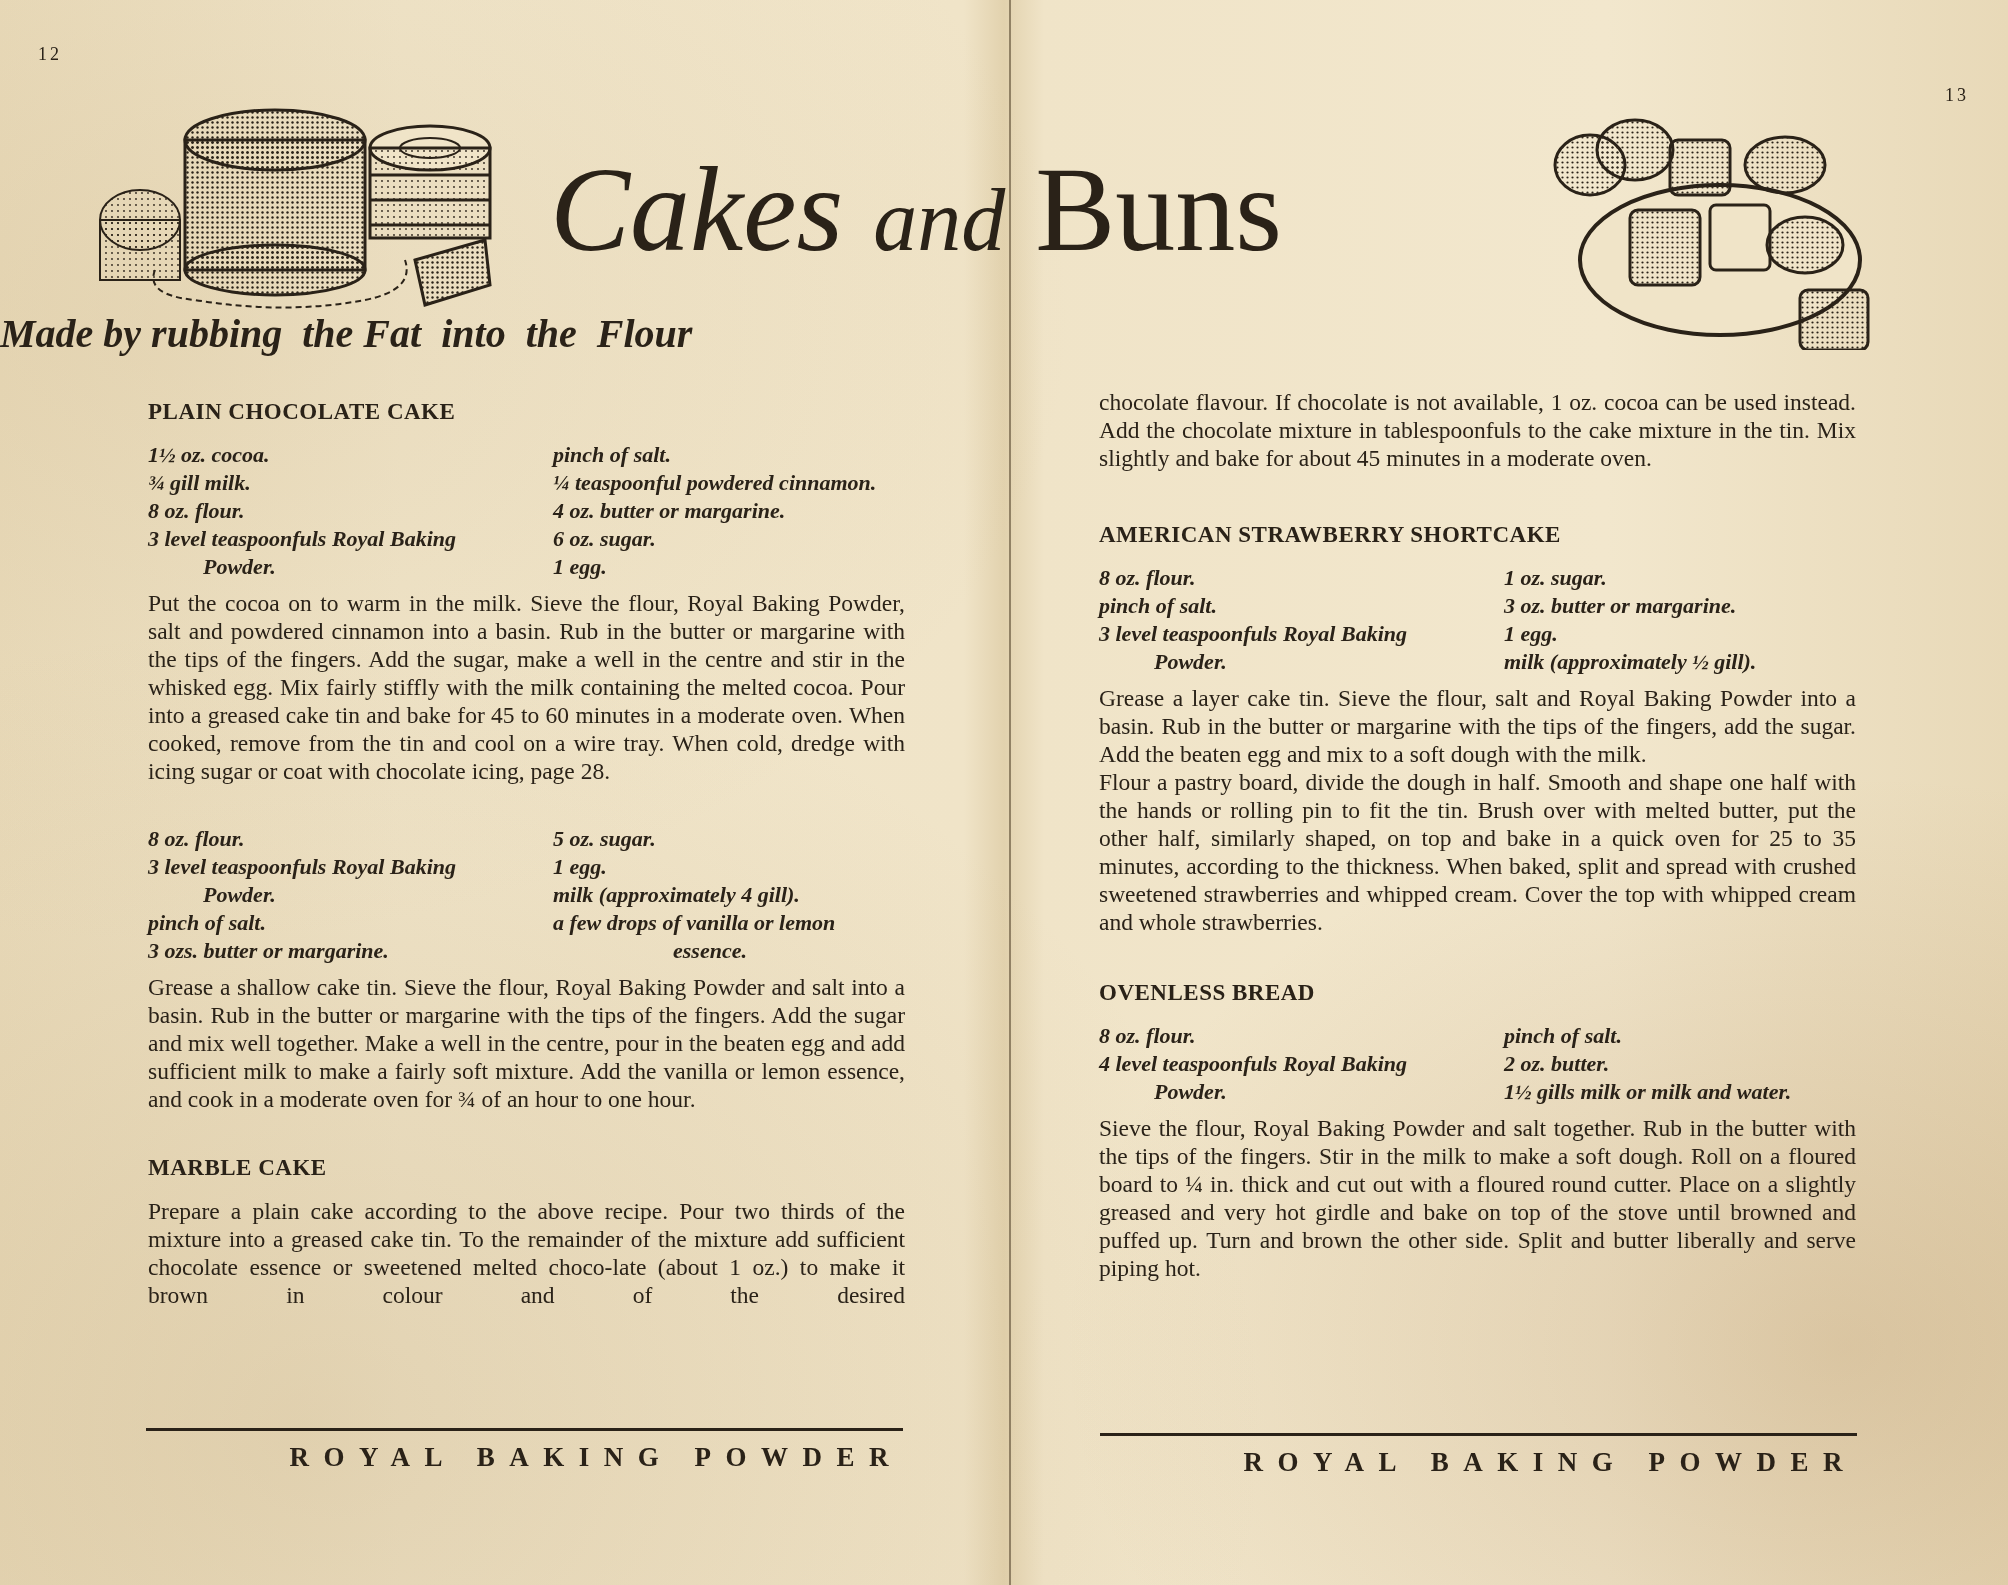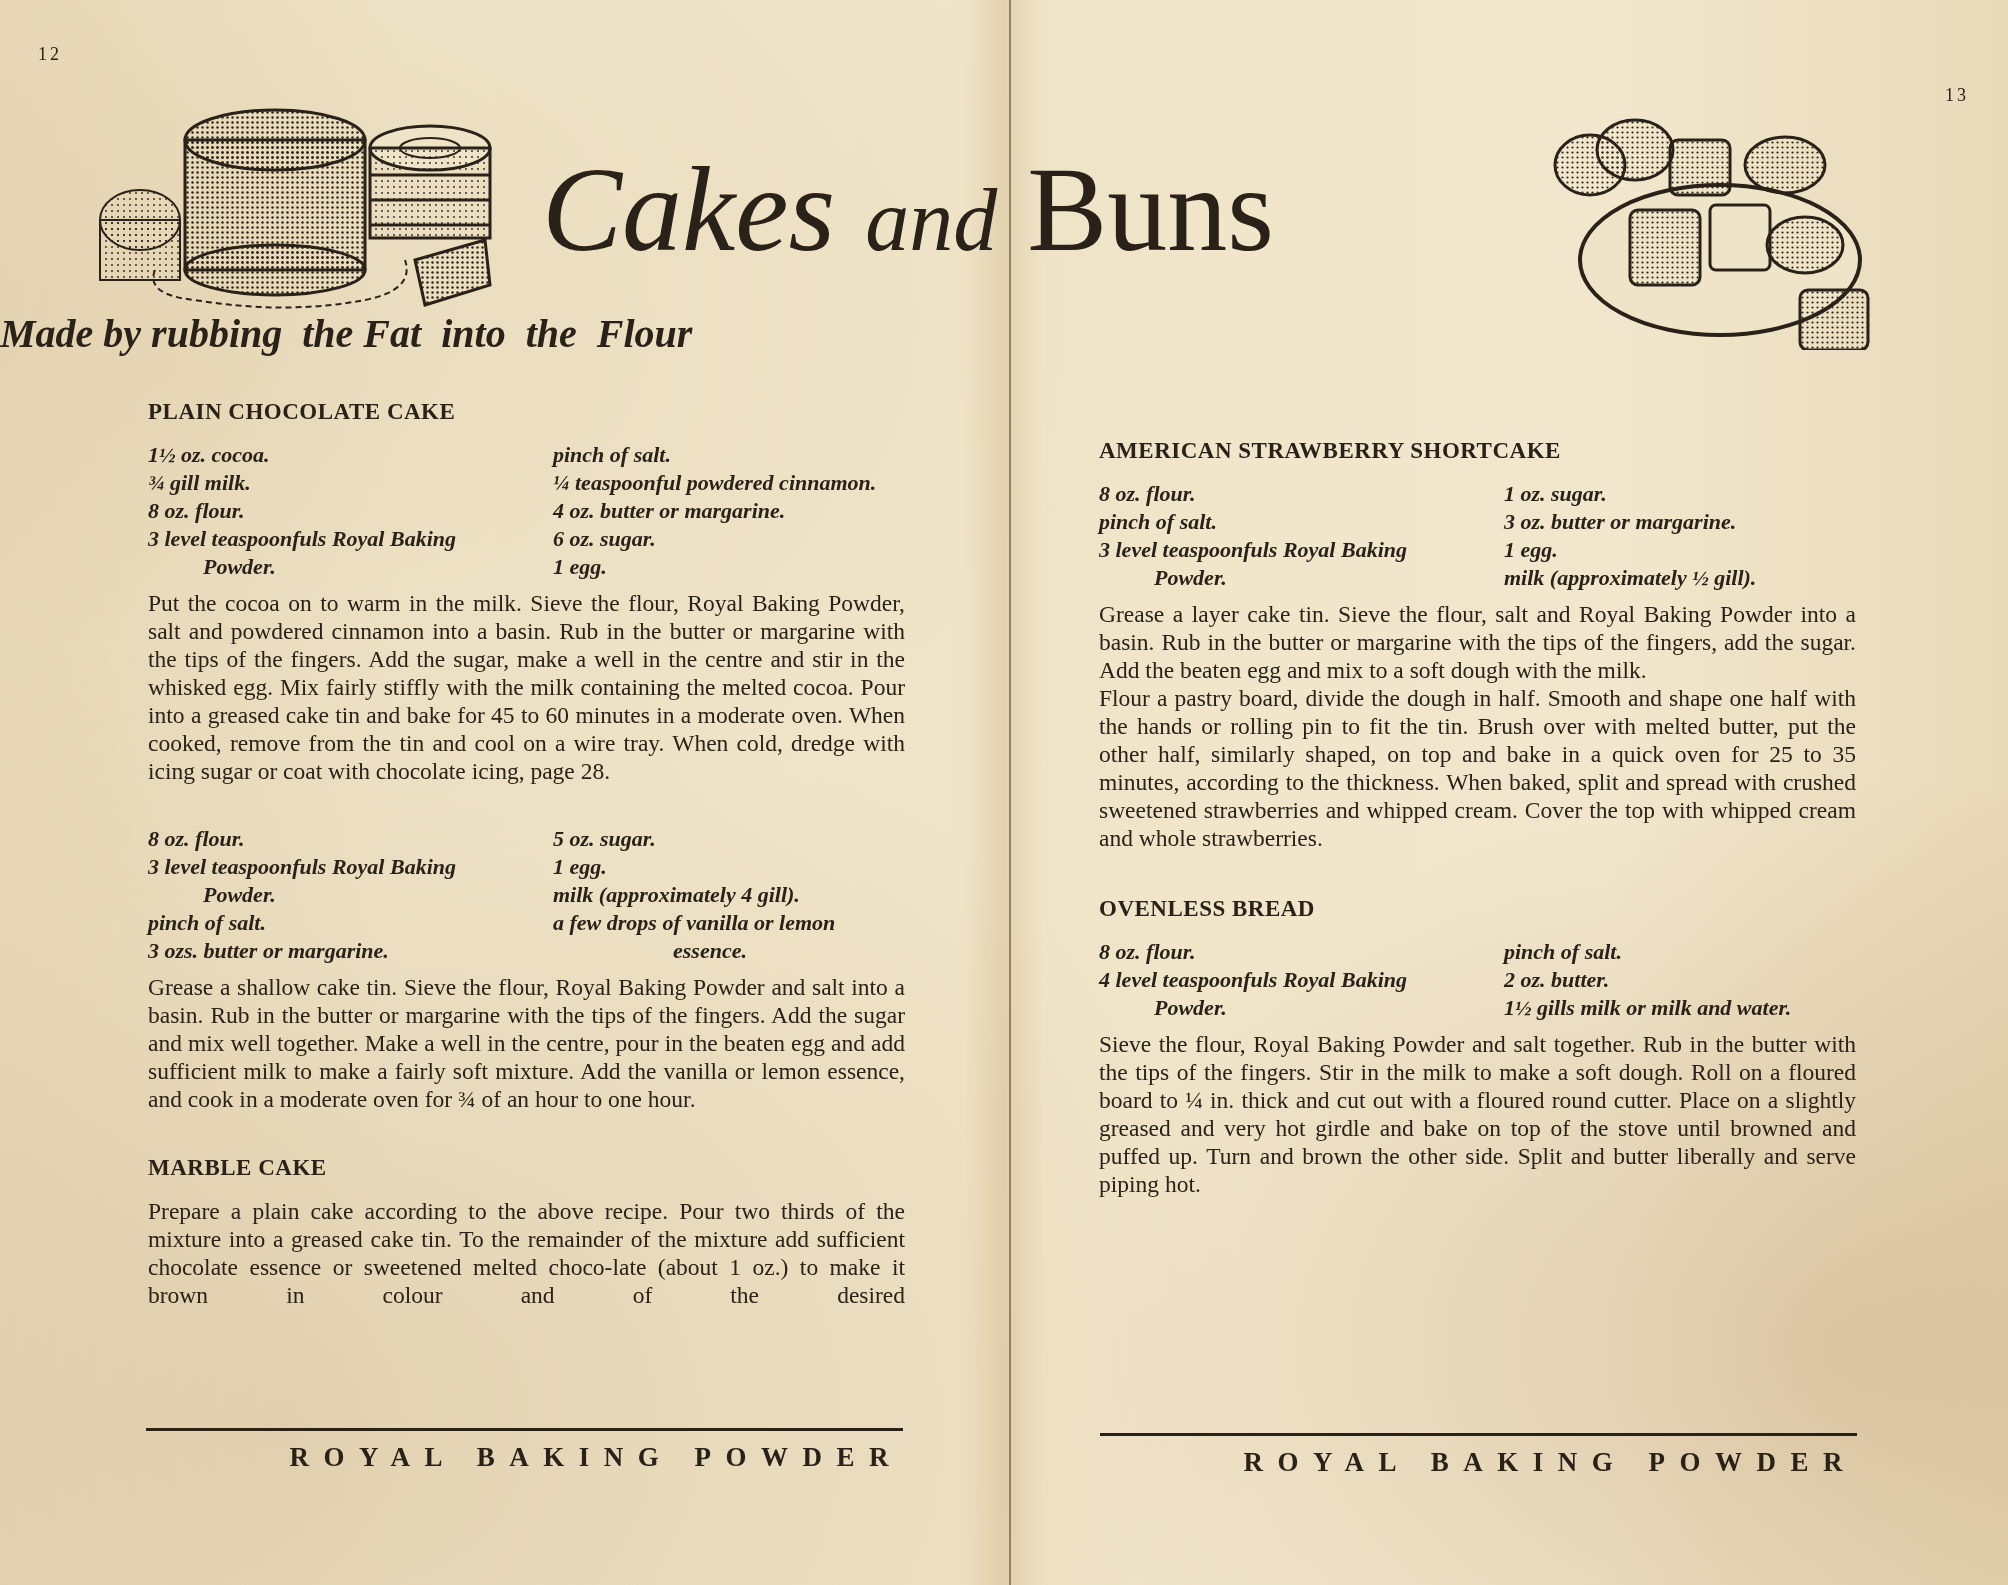--- a/index.html
+++ b/index.html
@@ -17,21 +17,21 @@
       radial-gradient(ellipse at 8% 20%, rgba(200,175,130,0.22), transparent 35%),
       linear-gradient(90deg, #eadcbc 0%, #f1e6cb 20%, #f0e4c8 48%, #e2d2ae 50%, #f0e4c8 52%, #f2e7cd 80%, #e8d9b8 100%);
   }
   .gutter {
     position:absolute; left:1009px; top:0; width:2px; height:1585px;
     background:#6e5e44; opacity:0.7;
   }
   .page-num { position:absolute; font-size:18px; letter-spacing:3px; }
   .title {
     position:absolute; left:0; width:1816px; top:150px; text-align:center;
-    font-size:120px; font-style:italic; line-height:1; white-space:nowrap;
+    font-size:120px; font-style:italic; line-height:1; white-space:nowrap;padding-left:8px;
   }
   .title .big { font-style:normal; font-weight:normal; }
   .title .and { font-size:88px; }
   .subtitle {
     position:absolute; left:0; width:1768px; top:310px; text-align:left;
     font-size:40px; font-style:italic; font-weight:bold; white-space:nowrap;
   }
   .col { position:absolute; width:757px; font-size:23.5px; line-height:28px; }
   .col.left { left:148px; }
   .col.right { left:1099px; }
@@ -155,20 +155,21 @@
     <p class="method">Grease a shallow cake tin. Sieve the flour, Royal Baking Powder and salt into a basin. Rub in the butter or margarine with the tips of the fingers. Add the sugar and mix well together. Make a well in the centre, pour in the beaten egg and add sufficient milk to make a fairly soft mixture. Add the vanilla or lemon essence, and cook in a moderate oven for ¾ of an hour to one hour.</p>
   </section>
 
   <section style="margin-top:38px;">
     <h2 class="heading">MARBLE CAKE</h2>
     <p class="method" style="text-align-last:justify;">Prepare a plain cake according to the above recipe. Pour two thirds of the mixture into a greased cake tin. To the remainder of the mixture add sufficient chocolate essence or sweetened melted choco-late (about 1 oz.) to make it brown in colour and of the desired</p>
   </section>
 </div>
 
 <div class="col right" style="top:388px;">
+  <p class="method">chocolate flavour. If chocolate is not available, 1 oz. cocoa can be used instead. Add the chocolate mixture in tablespoonfuls to the cake mixture in the tin. Mix slightly and bake for about 45 minutes in a moderate oven.</p>
 
   <section style="margin-top:46px;">
     <h2 class="heading">AMERICAN STRAWBERRY SHORTCAKE</h2>
     <div class="ingredients">
       <div>
         <div class="cell">8 oz. flour.</div>
         <div class="cell">pinch of salt.</div>
         <div class="cell">3 level teaspoonfuls Royal Baking</div>
         <div class="cell indent">Powder.</div>
       </div>

